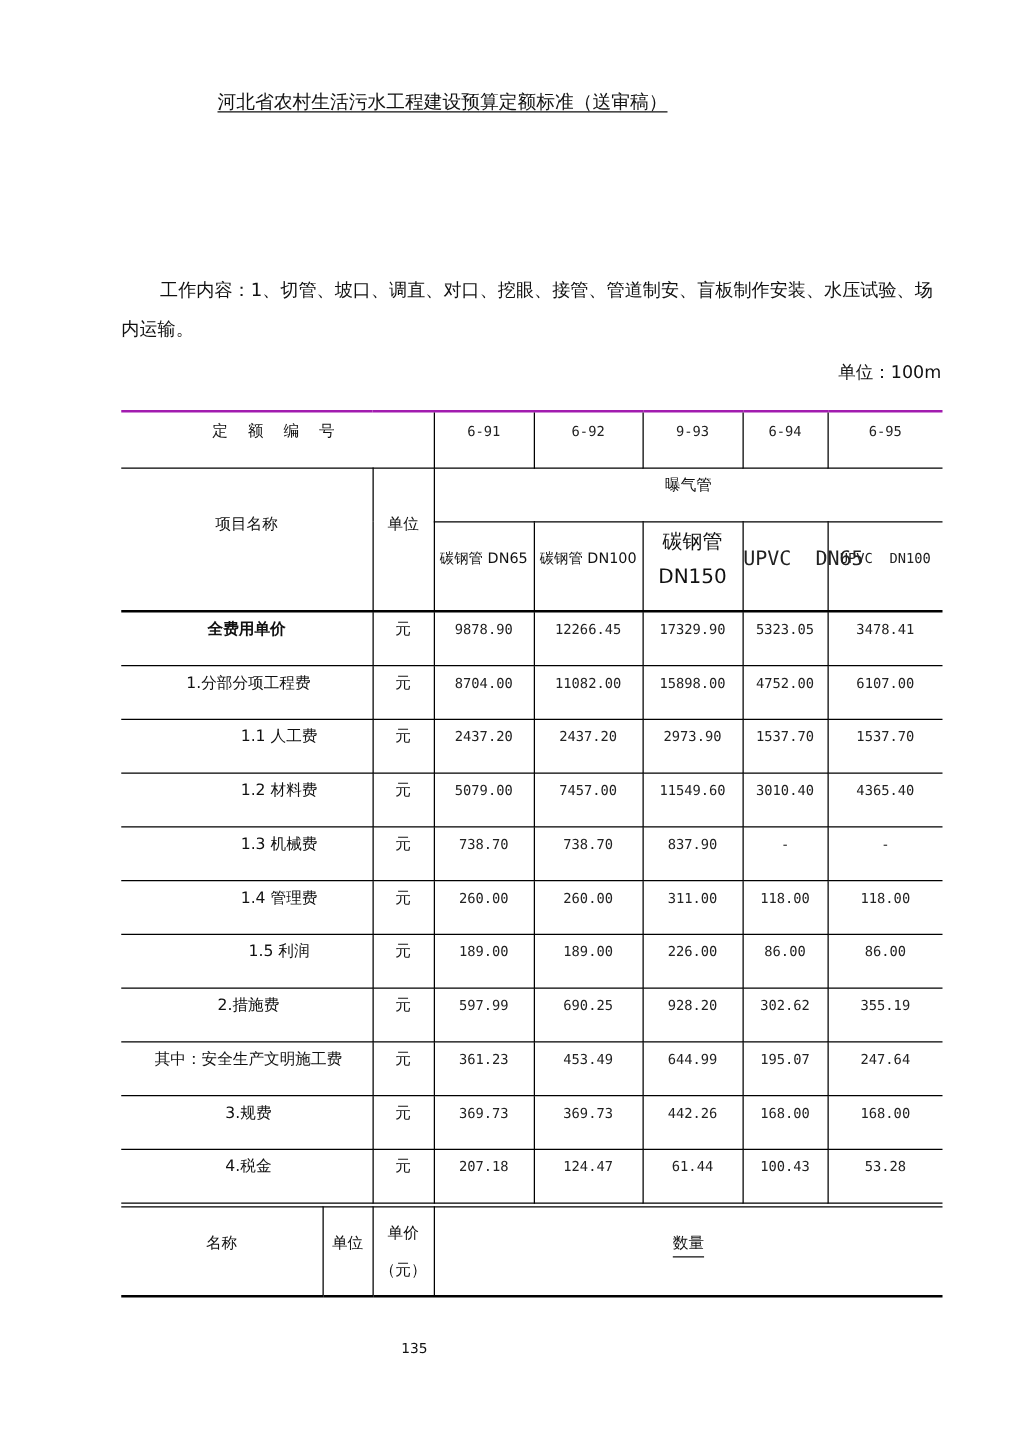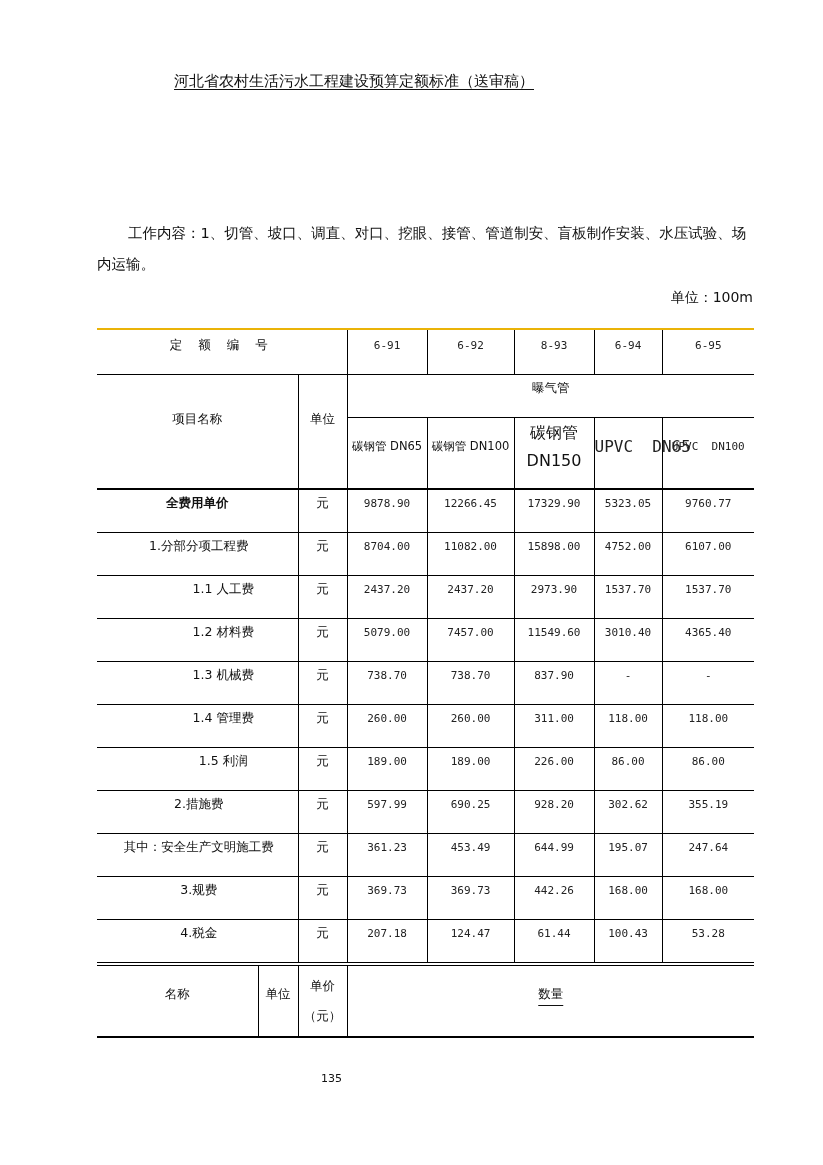--- a/index.html
+++ b/index.html
@@ -8,21 +8,21 @@
   .title { position: absolute; left: 0; width: 708px; top: 72px; text-align: center;
            font-size: 15px; }
   .title span { text-decoration: underline; text-underline-offset: 3px; }
   .work { position: absolute; left: 97px; width: 660px; top: 218px; font-size: 14.5px;
           line-height: 31px; text-indent: 31px; }
   .unit-line { position: absolute; right: 70px; top: 289px; font-size: 14px; }
   table.main { position: absolute; left: 97px; top: 328px; width: 657px;
                border-collapse: collapse; table-layout: fixed; font-size: 12px; }
   table.main td { border: 1px solid #000; text-align: center; vertical-align: middle;
                   padding: 0; }
-  table.main tr.top td { border-top: 2px solid #eab308; margin-top: 21px; }
+  table.main tr.top td { border-top: 2px solid #a21caf; margin-top: 21px; }
   table.main td.first { border-left: none; }
   table.main td.last { border-right: none; }
   .num { font-family: "DejaVu Sans Mono", "Liberation Mono", monospace; font-size: 11px; color: #222; }
   .cn { font-size: 12.5px; }
   .lefttxt { text-align: left; padding-left: 3px !important; }
   .indent { text-align: left; padding-left: 52px !important; }
   .bold { font-weight: bold; }
   .hdr-lbl { letter-spacing: 6px; }
   .row-data td { height: 42px; }
   .row-data td .lift { position: relative; top: -8px; }
@@ -54,21 +54,21 @@
       <col style="width:87px">
       <col style="width:80px">
       <col style="width:68px">
       <col style="width:92px">
   </colgroup>
   <tbody>
       <tr class="top" style="height:45px">
     <td class="first cn" colspan="2"><span class="hdr-lbl" style="position:relative;top:-6px">定 额 编 号</span></td>
     <td class="num"><span style="position:relative;top:-6px">6-91</span></td>
     <td class="num"><span style="position:relative;top:-6px">6-92</span></td>
-    <td class="num"><span style="position:relative;top:-6px">8-93</span></td>
+    <td class="num"><span style="position:relative;top:-6px">9-93</span></td>
     <td class="num"><span style="position:relative;top:-6px">6-94</span></td>
     <td class="num last"><span style="position:relative;top:-6px">6-95</span></td>
   </tr>
   <tr style="height:43px">
     <td class="first cn" rowspan="2"><span style="position:relative;top:-12px">项目名称</span></td>
     <td class="cn" rowspan="2"><span style="position:relative;top:-12px">单位</span></td>
     <td class="cn last" colspan="5"><span style="position:relative;top:-7px">曝气管</span></td>
   </tr>
   <tr style="height:72px">
     <td class="cn" style="font-size:11.5px"><span style="position:relative;top:-6px">碳钢管 DN65</span></td>
@@ -83,21 +83,21 @@
     <td class="num last" style="font-size:11px;white-space:pre"><span style="position:relative;top:-6px">UPVC  DN100</span></td>
   </tr>
 
   <tr class="row-data" style="border-top:2px solid #000">
     <td class="first cn bold"><span class="lift">全费用单价</span></td>
     <td class="cn"><span class="lift">元</span></td>
     <td class="num"><span class="lift">9878.90</span></td>
     <td class="num"><span class="lift">12266.45</span></td>
     <td class="num"><span class="lift">17329.90</span></td>
     <td class="num"><span class="lift">5323.05</span></td>
-    <td class="num last"><span class="lift">9760.77</span></td>
+    <td class="num last"><span class="lift">3478.41</span></td>
   </tr>
   <tr class="row-data">
     <td class="first cn lefttxt"><span class="lift">1.分部分项工程费</span></td>
     <td class="cn"><span class="lift">元</span></td>
     <td class="num"><span class="lift">8704.00</span></td>
     <td class="num"><span class="lift">11082.00</span></td>
     <td class="num"><span class="lift">15898.00</span></td>
     <td class="num"><span class="lift">4752.00</span></td>
     <td class="num last"><span class="lift">6107.00</span></td>
   </tr>

